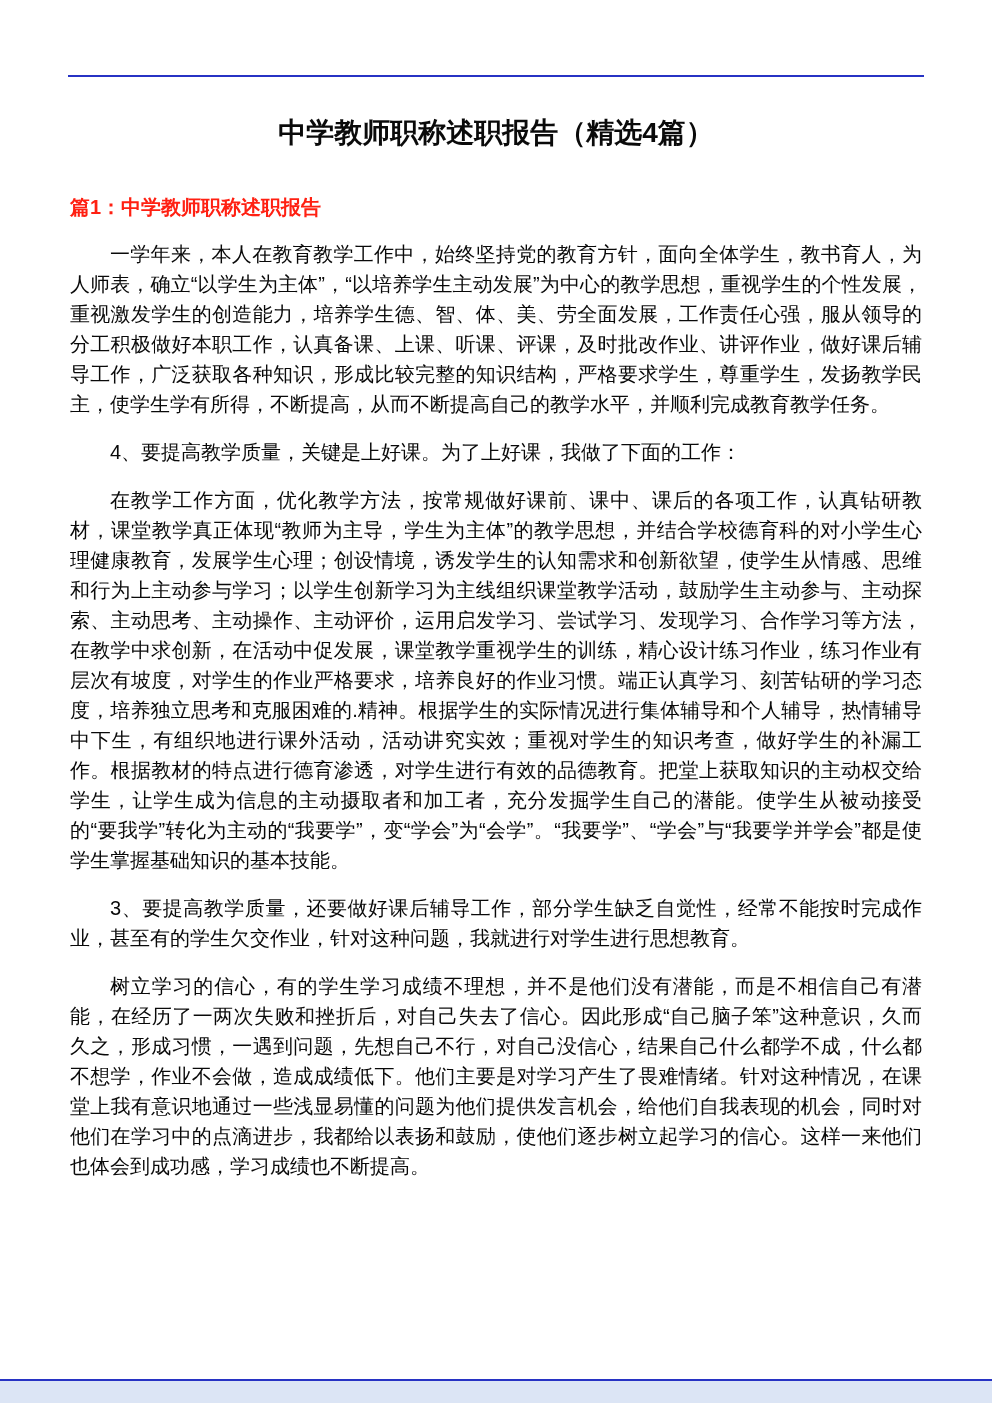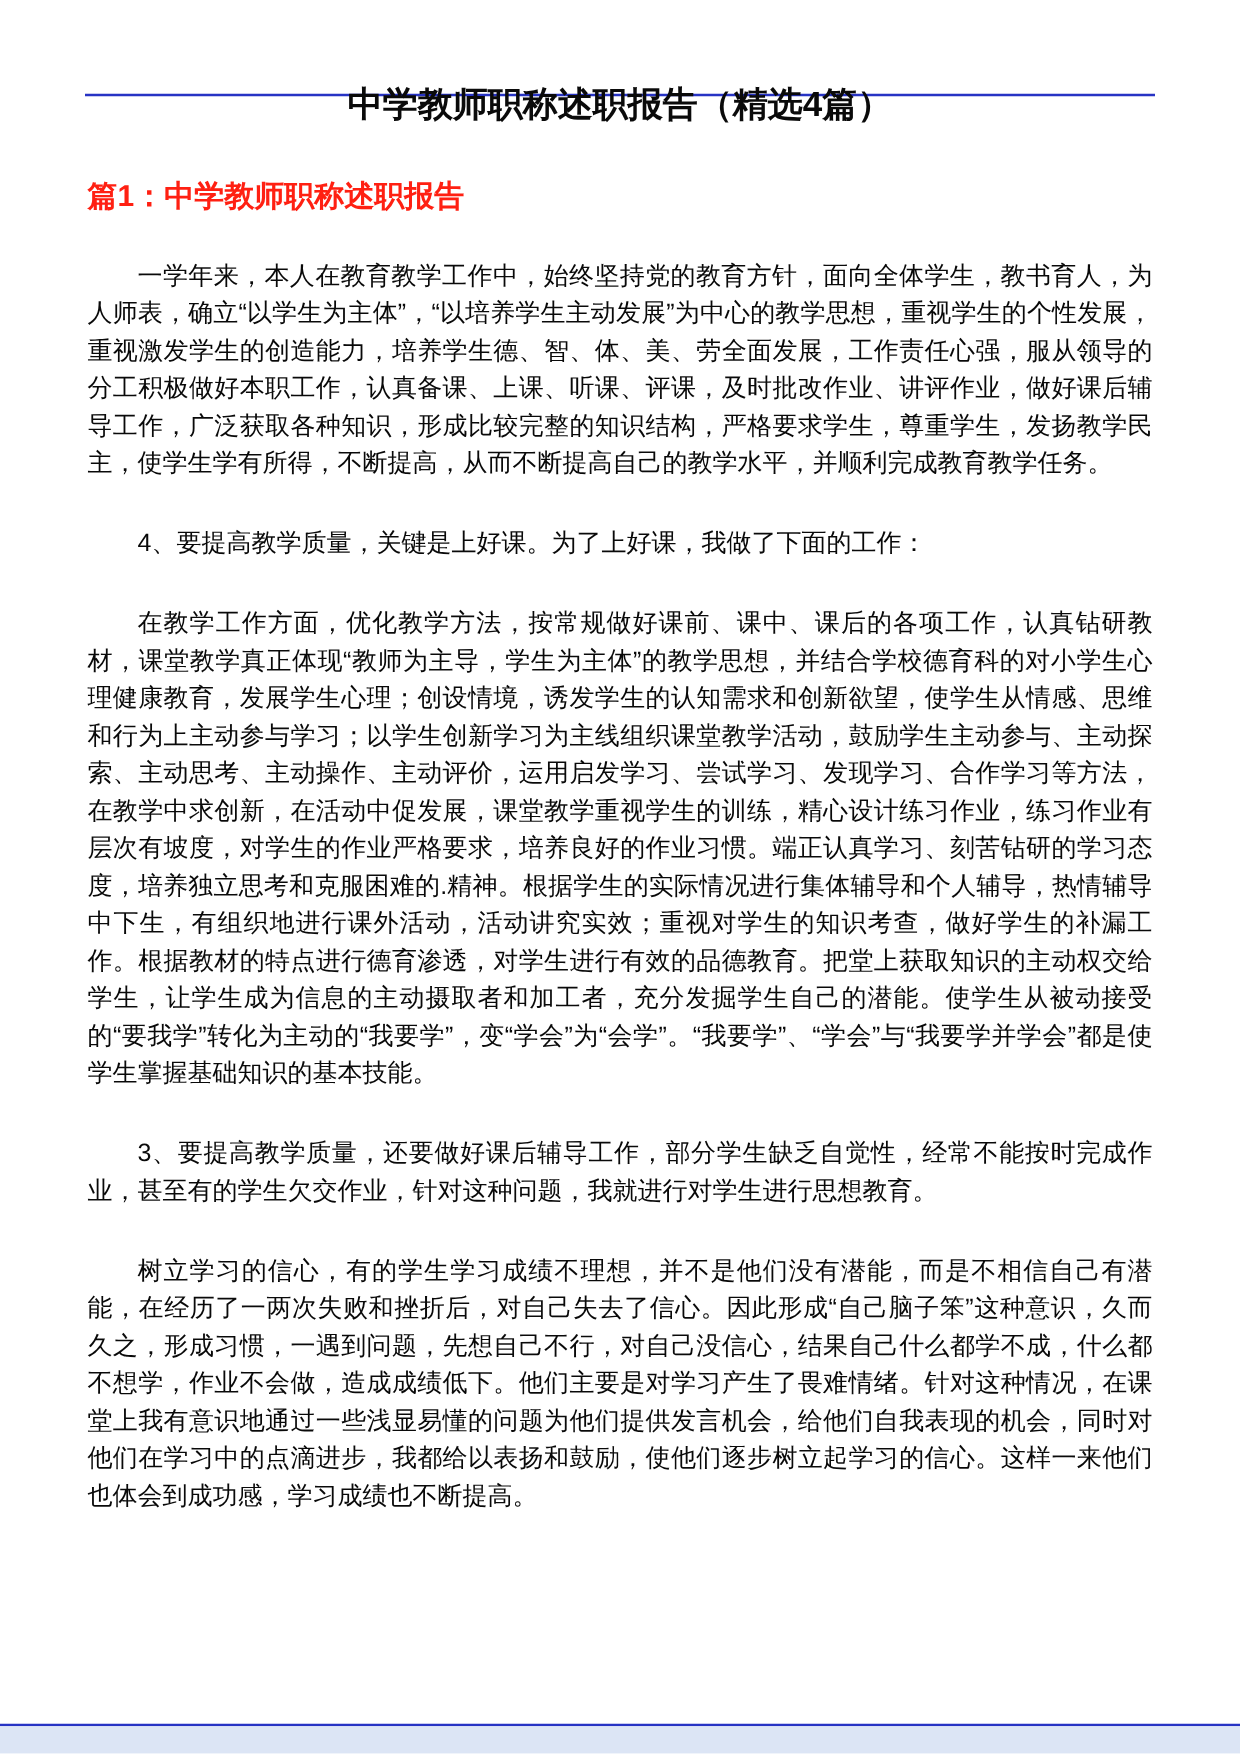--- a/index.html
+++ b/index.html
@@ -23,39 +23,39 @@
     right: 68px;
     top: 75px;
     height: 2px;
     background: var(--rule-blue, #2733c4);
   }
   .content {
     position: absolute;
     top: 0;
     left: 70px;
     right: 70px;
-    padding-top: 66px;
+    padding-top: 115px;
   }
   .doc-title {
     margin: 0;
     font-size: 28px;
     line-height: 36px;
     font-weight: bold;
     text-align: center;
     color: #0a0a0a;
   }
   .section-heading {
     margin: 42px 0 6px 0;
-    font-size: 24px;
+    font-size: 20px;
     line-height: 28px;
     font-weight: bold;
     color: var(--heading-red, #ff2012);
   }
   .body-text p {
-    margin: 34px 0;
+    margin: 18px 0;
     font-size: 20px;
     line-height: 30px;
     text-align: justify;
     text-indent: 2em;
     color: #090909;
     word-break: break-all;
   }
   .page-number {
     position: absolute;
     top: 1422px;

